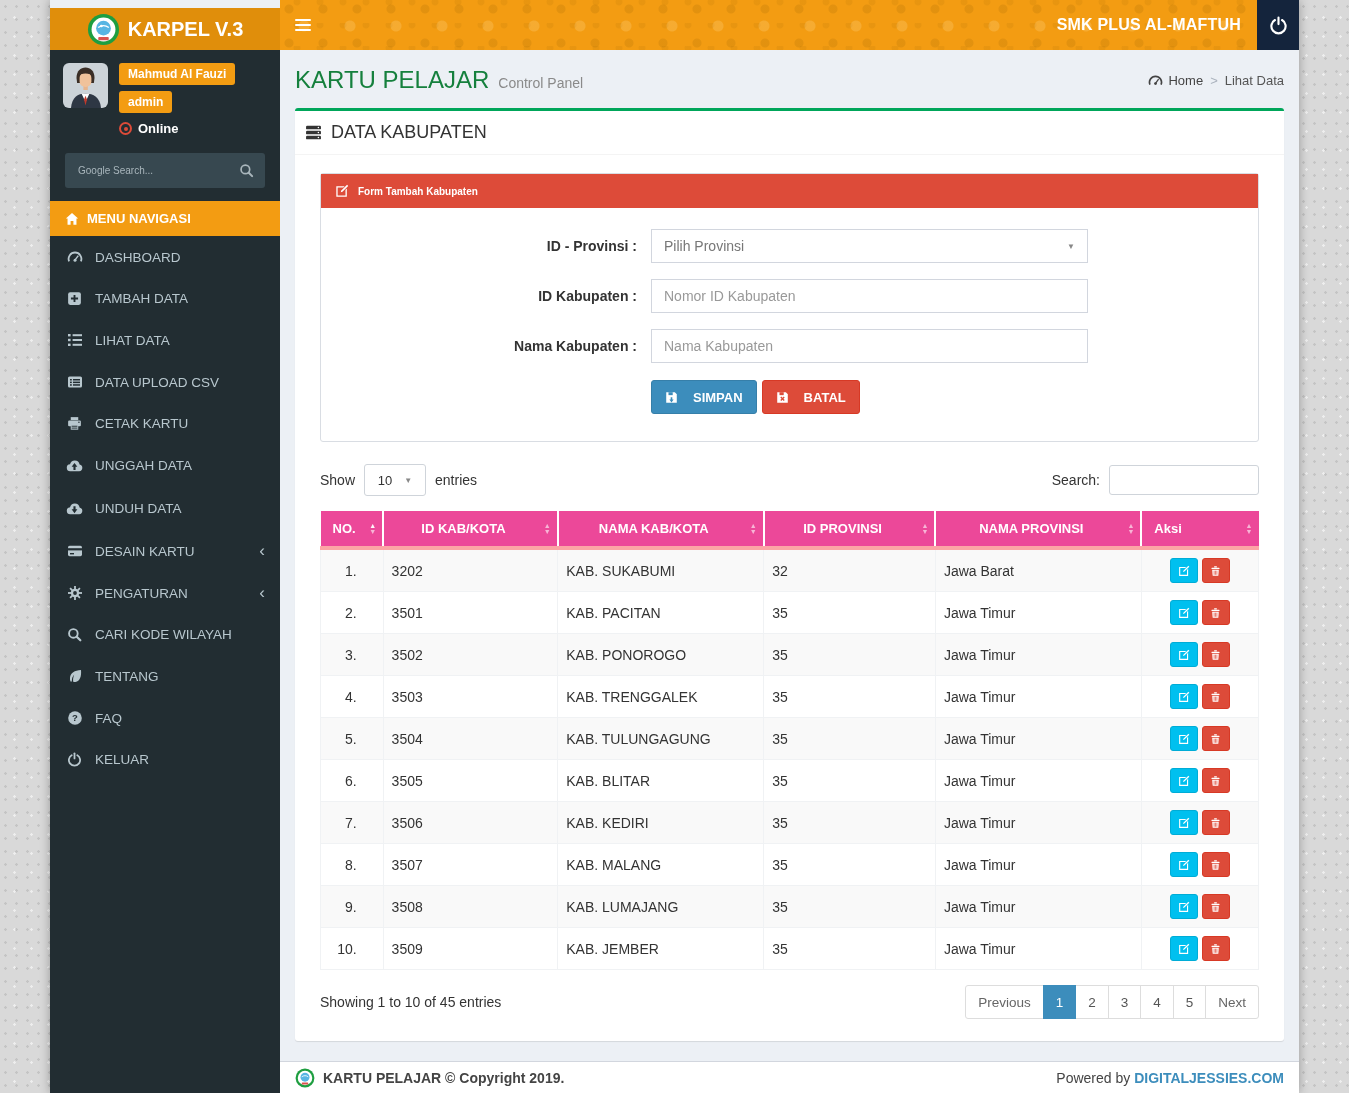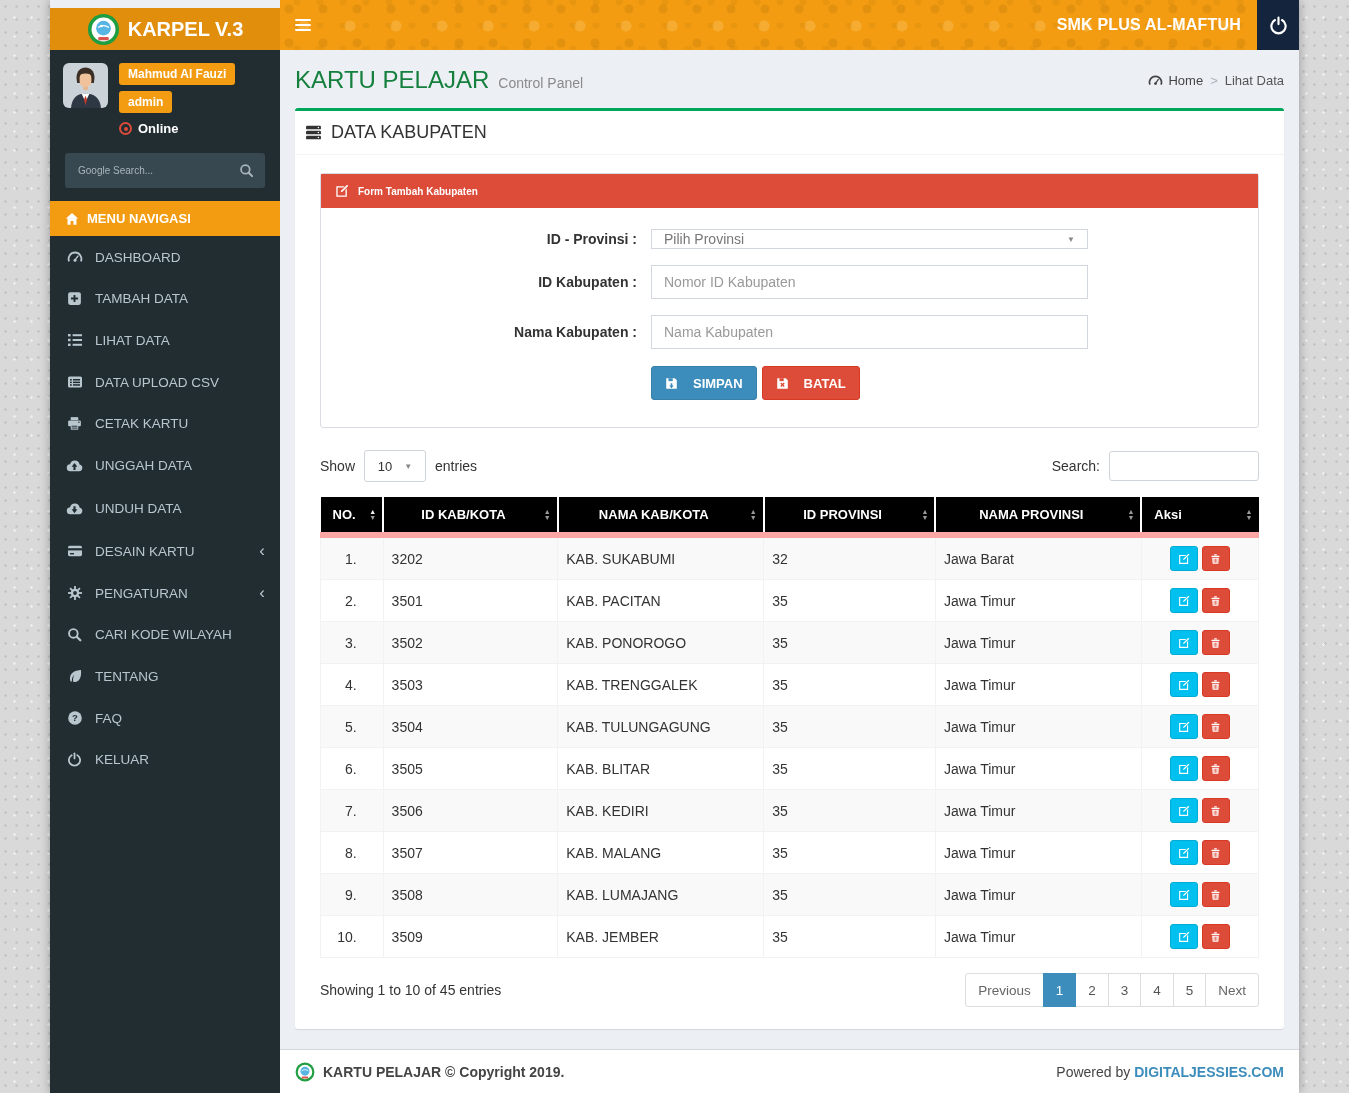--- a/index.html
+++ b/index.html
@@ -61,36 +61,36 @@
   .box{background:#fff;border-top:3px solid #00a65a;border-radius:3px;box-shadow:0 1px 1px rgba(0,0,0,.1);margin-bottom:20px;}
   .box-header{padding:11px 10px;display:flex;align-items:center;gap:9px;border-bottom:1px solid #f4f4f4;font-size:18px;color:#333;}
   .box-body{padding:18px 25px 22px;}
   
   .panel{border:1px solid #d9dde3;border-radius:3px;margin-bottom:22px;}
   .panel-hdr{background:#dd4b39;color:#fff;font-weight:bold;font-size:10px;padding:10px 14px;display:flex;align-items:center;gap:9px;}
   .panel-body{padding:21px 0 27px;}
   .f-row{display:flex;align-items:center;margin-bottom:16px;}
   .f-label{width:316px;text-align:right;padding-right:14px;font-weight:bold;font-size:14px;color:#333;flex-shrink:0;}
   .f-ctrl{width:437px;}
-  .fake-select{height:20px;box-sizing:border-box;border:1px solid #d2d6de;display:flex;align-items:center;justify-content:space-between;padding:0 12px;color:#777;font-size:14px;background:#fff;cursor:pointer;}
+  .fake-select{height:34px;box-sizing:border-box;border:1px solid #d2d6de;display:flex;align-items:center;justify-content:space-between;padding:0 12px;color:#777;font-size:14px;background:#fff;cursor:pointer;}
   .caret{font-size:8px;color:#888;}
   .text-input{width:100%;box-sizing:border-box;height:34px;border:1px solid #d2d6de;padding:6px 12px;font-size:14px;color:#555;border-radius:0;font-family:"Liberation Sans",sans-serif;}
   .text-input::placeholder{color:#999;}
   .btn-row{margin-left:330px;display:flex;gap:5px;margin-top:17px;}
   .btn{height:34px;padding:0 13px;font-weight:bold;font-size:13px;color:#fff;border-radius:3px;display:flex;align-items:center;gap:15px;border:1px solid transparent;cursor:pointer;font-family:"Liberation Sans",sans-serif;}
   .btn-primary{background:#3c8dbc;border-color:#367fa9;}
   .btn-danger{background:#dd4b39;border-color:#d73925;}
   .btn-primary .fd{fill:#3c8dbc;} .btn-danger .fd{fill:#dd4b39;}
   
   .dt-controls{display:flex;justify-content:space-between;align-items:center;margin:0 0 15px;}
   .show-wrap,.search-wrap{display:flex;align-items:center;gap:9px;font-size:14px;color:#333;}
   .len-select{width:62px;height:32px;box-sizing:border-box;border:1px solid #cfd4da;border-radius:3px;display:flex;align-items:center;justify-content:center;gap:12px;font-size:13px;color:#333;background:#fff;cursor:pointer;}
   .search-wrap input{width:150px;height:30px;box-sizing:border-box;border:1px solid #cfd4da;border-radius:3px;padding:4px 8px;font-family:"Liberation Sans",sans-serif;font-size:14px;}
   table.dt{width:100%;border-collapse:collapse;font-size:14px;color:#333;}
-  .dt thead th{background:#000000;color:#fff;font-size:13px;font-weight:bold;padding:10px 22px 10px 8px;border-left:2px solid #fff;border-bottom:6px solid #fca5a5;position:relative;text-align:center;cursor:pointer;}
+  .dt thead th{background:#ec4899;color:#fff;font-size:13px;font-weight:bold;padding:10px 22px 10px 8px;border-left:2px solid #fff;border-bottom:4px solid #fca5a5;position:relative;text-align:center;cursor:pointer;}
   .dt thead th:first-child{border-left:none;}
   .dt thead th.h-left{text-align:left;padding-left:12px;}
   .sort{position:absolute;right:6px;top:50%;transform:translateY(-50%);display:flex;flex-direction:column;line-height:6.5px;font-size:7px;color:rgba(255,255,255,.6);}
   .sort .on{color:rgba(255,255,255,.95);}
   .dt tbody td{padding:11px 8px;border:1px solid #f0f2f4;}
   .dt tbody tr:nth-child(odd){background:#f9f9f9;}
   .c-no{text-align:right;padding-right:26px !important;}
   .c-aksi{text-align:center;padding:8px 4px !important;}
   .btn-xs{width:28px;height:25px;border-radius:3px;border:1px solid transparent;display:inline-flex;align-items:center;justify-content:center;margin:0 2px;cursor:pointer;padding:0;}
   .btn-edit{background:#00c0ef;border-color:#00acd6;}

